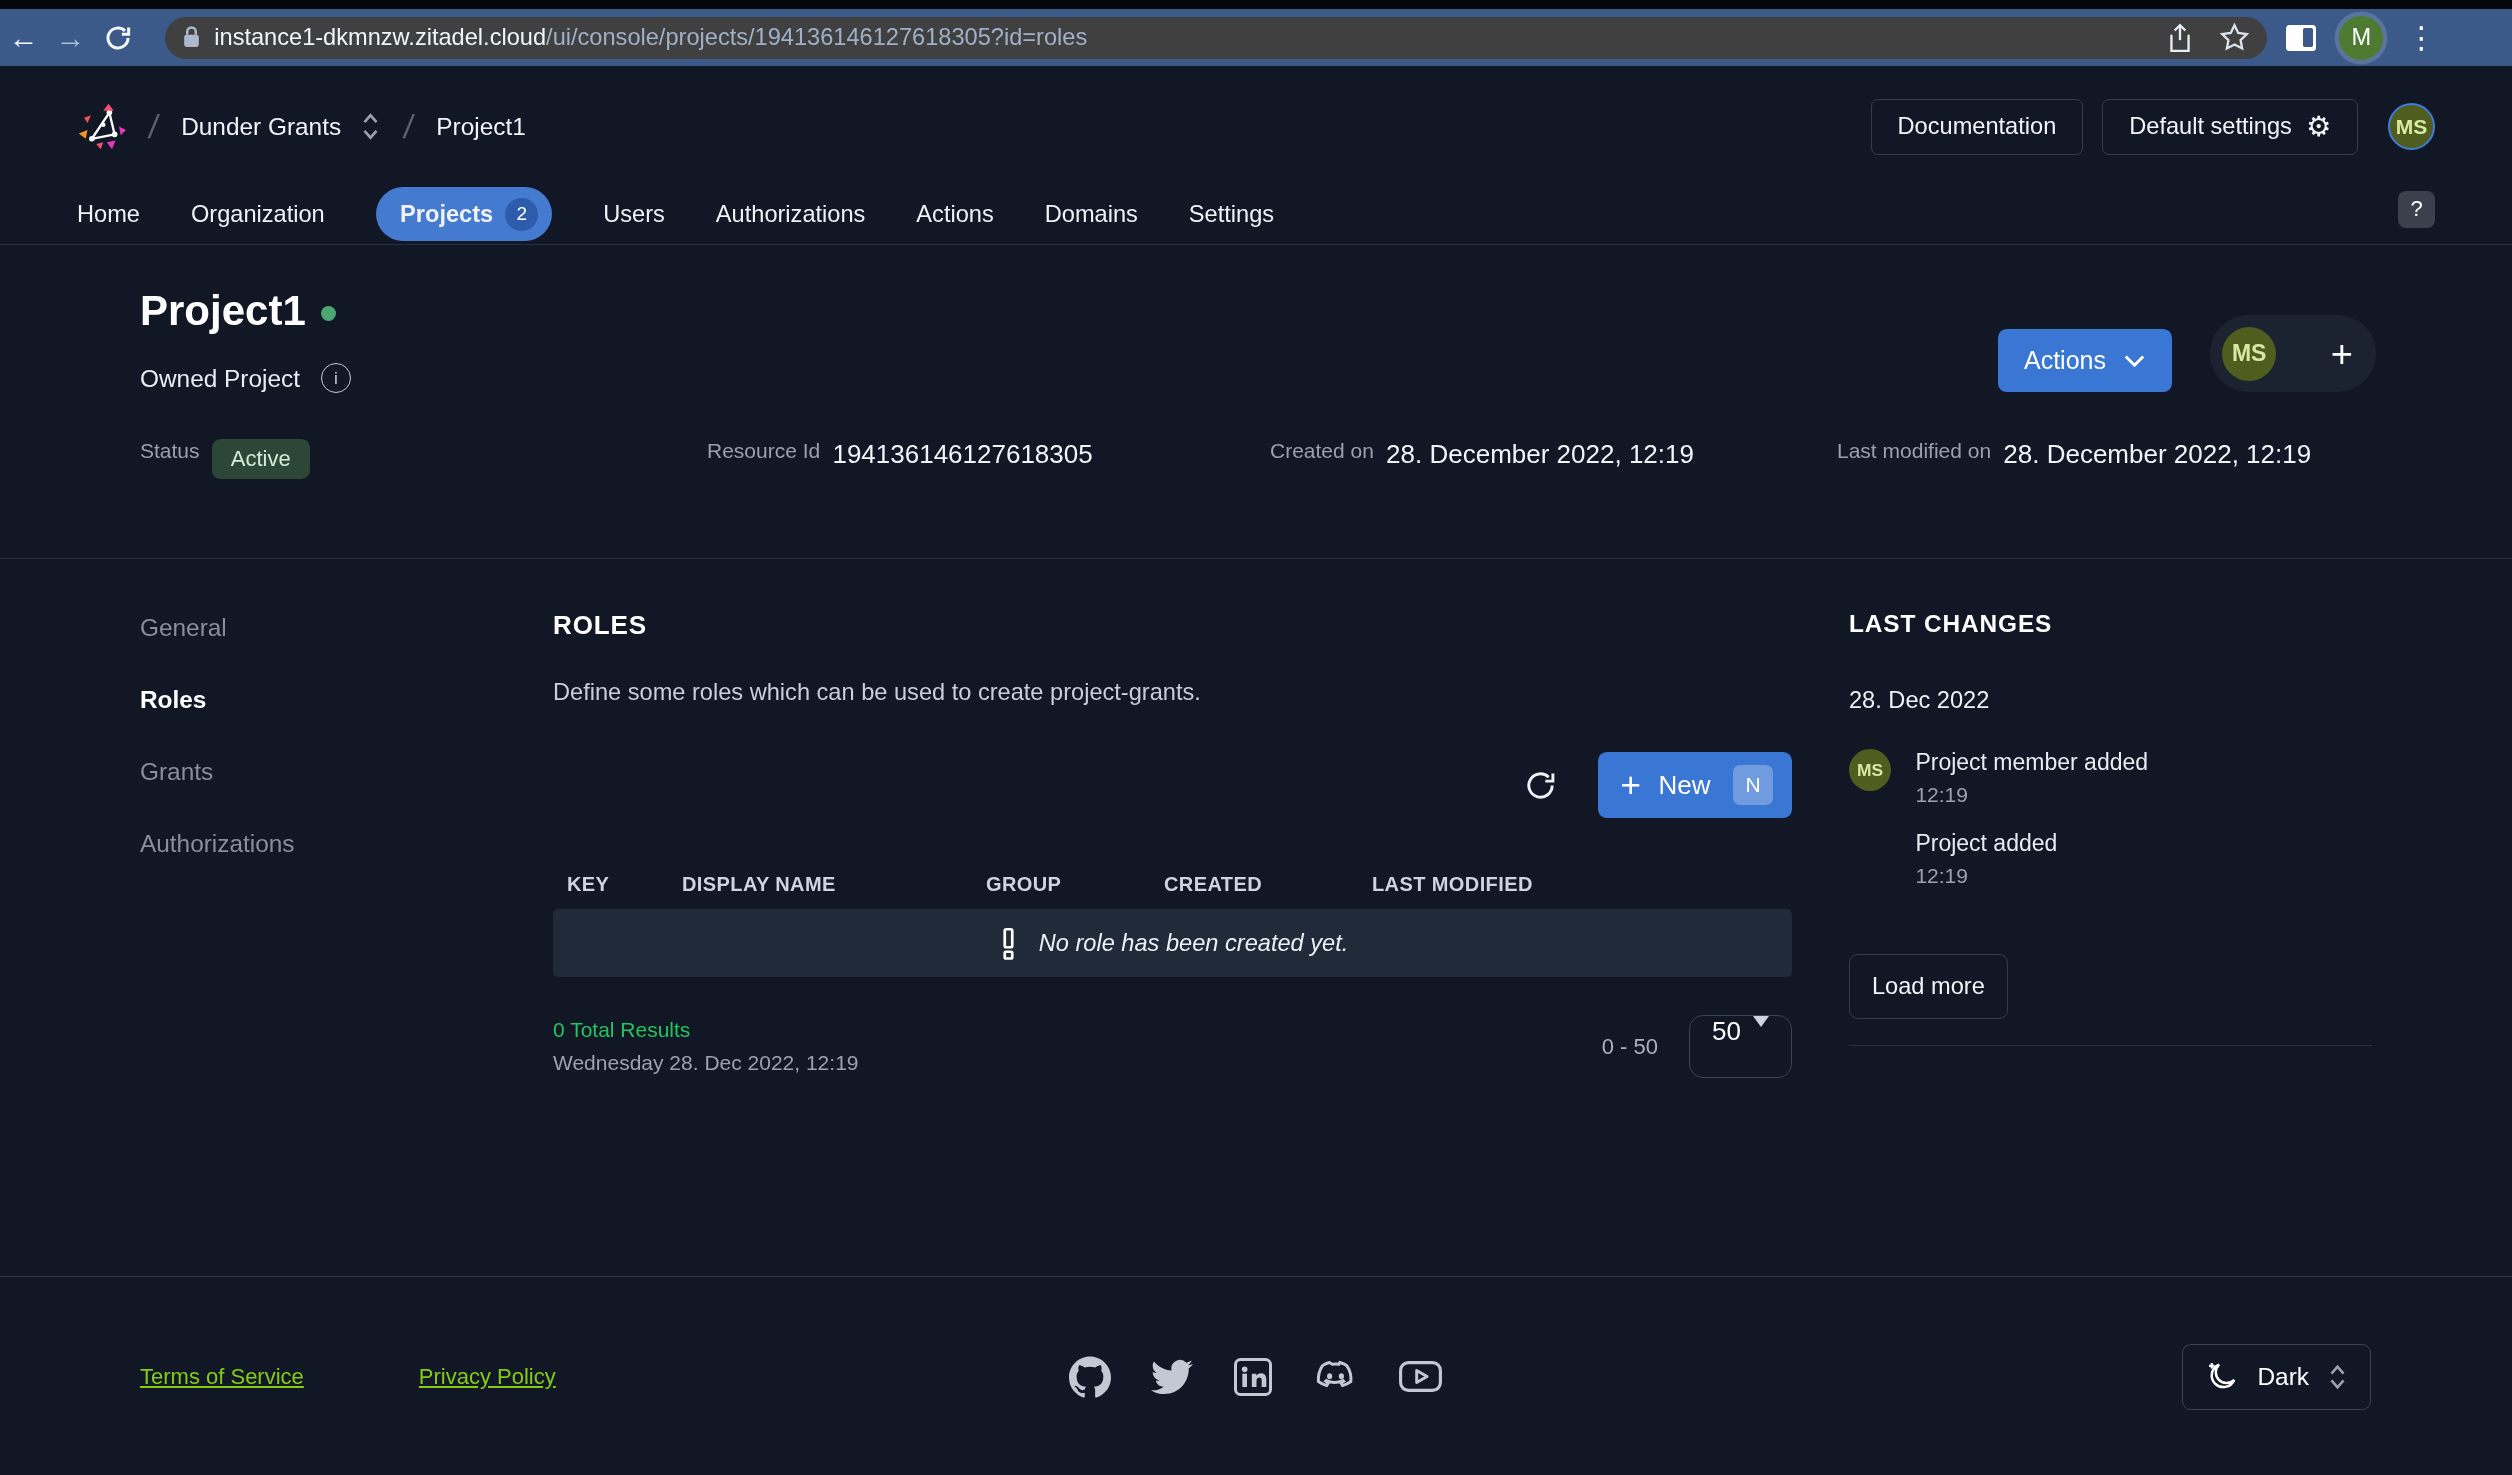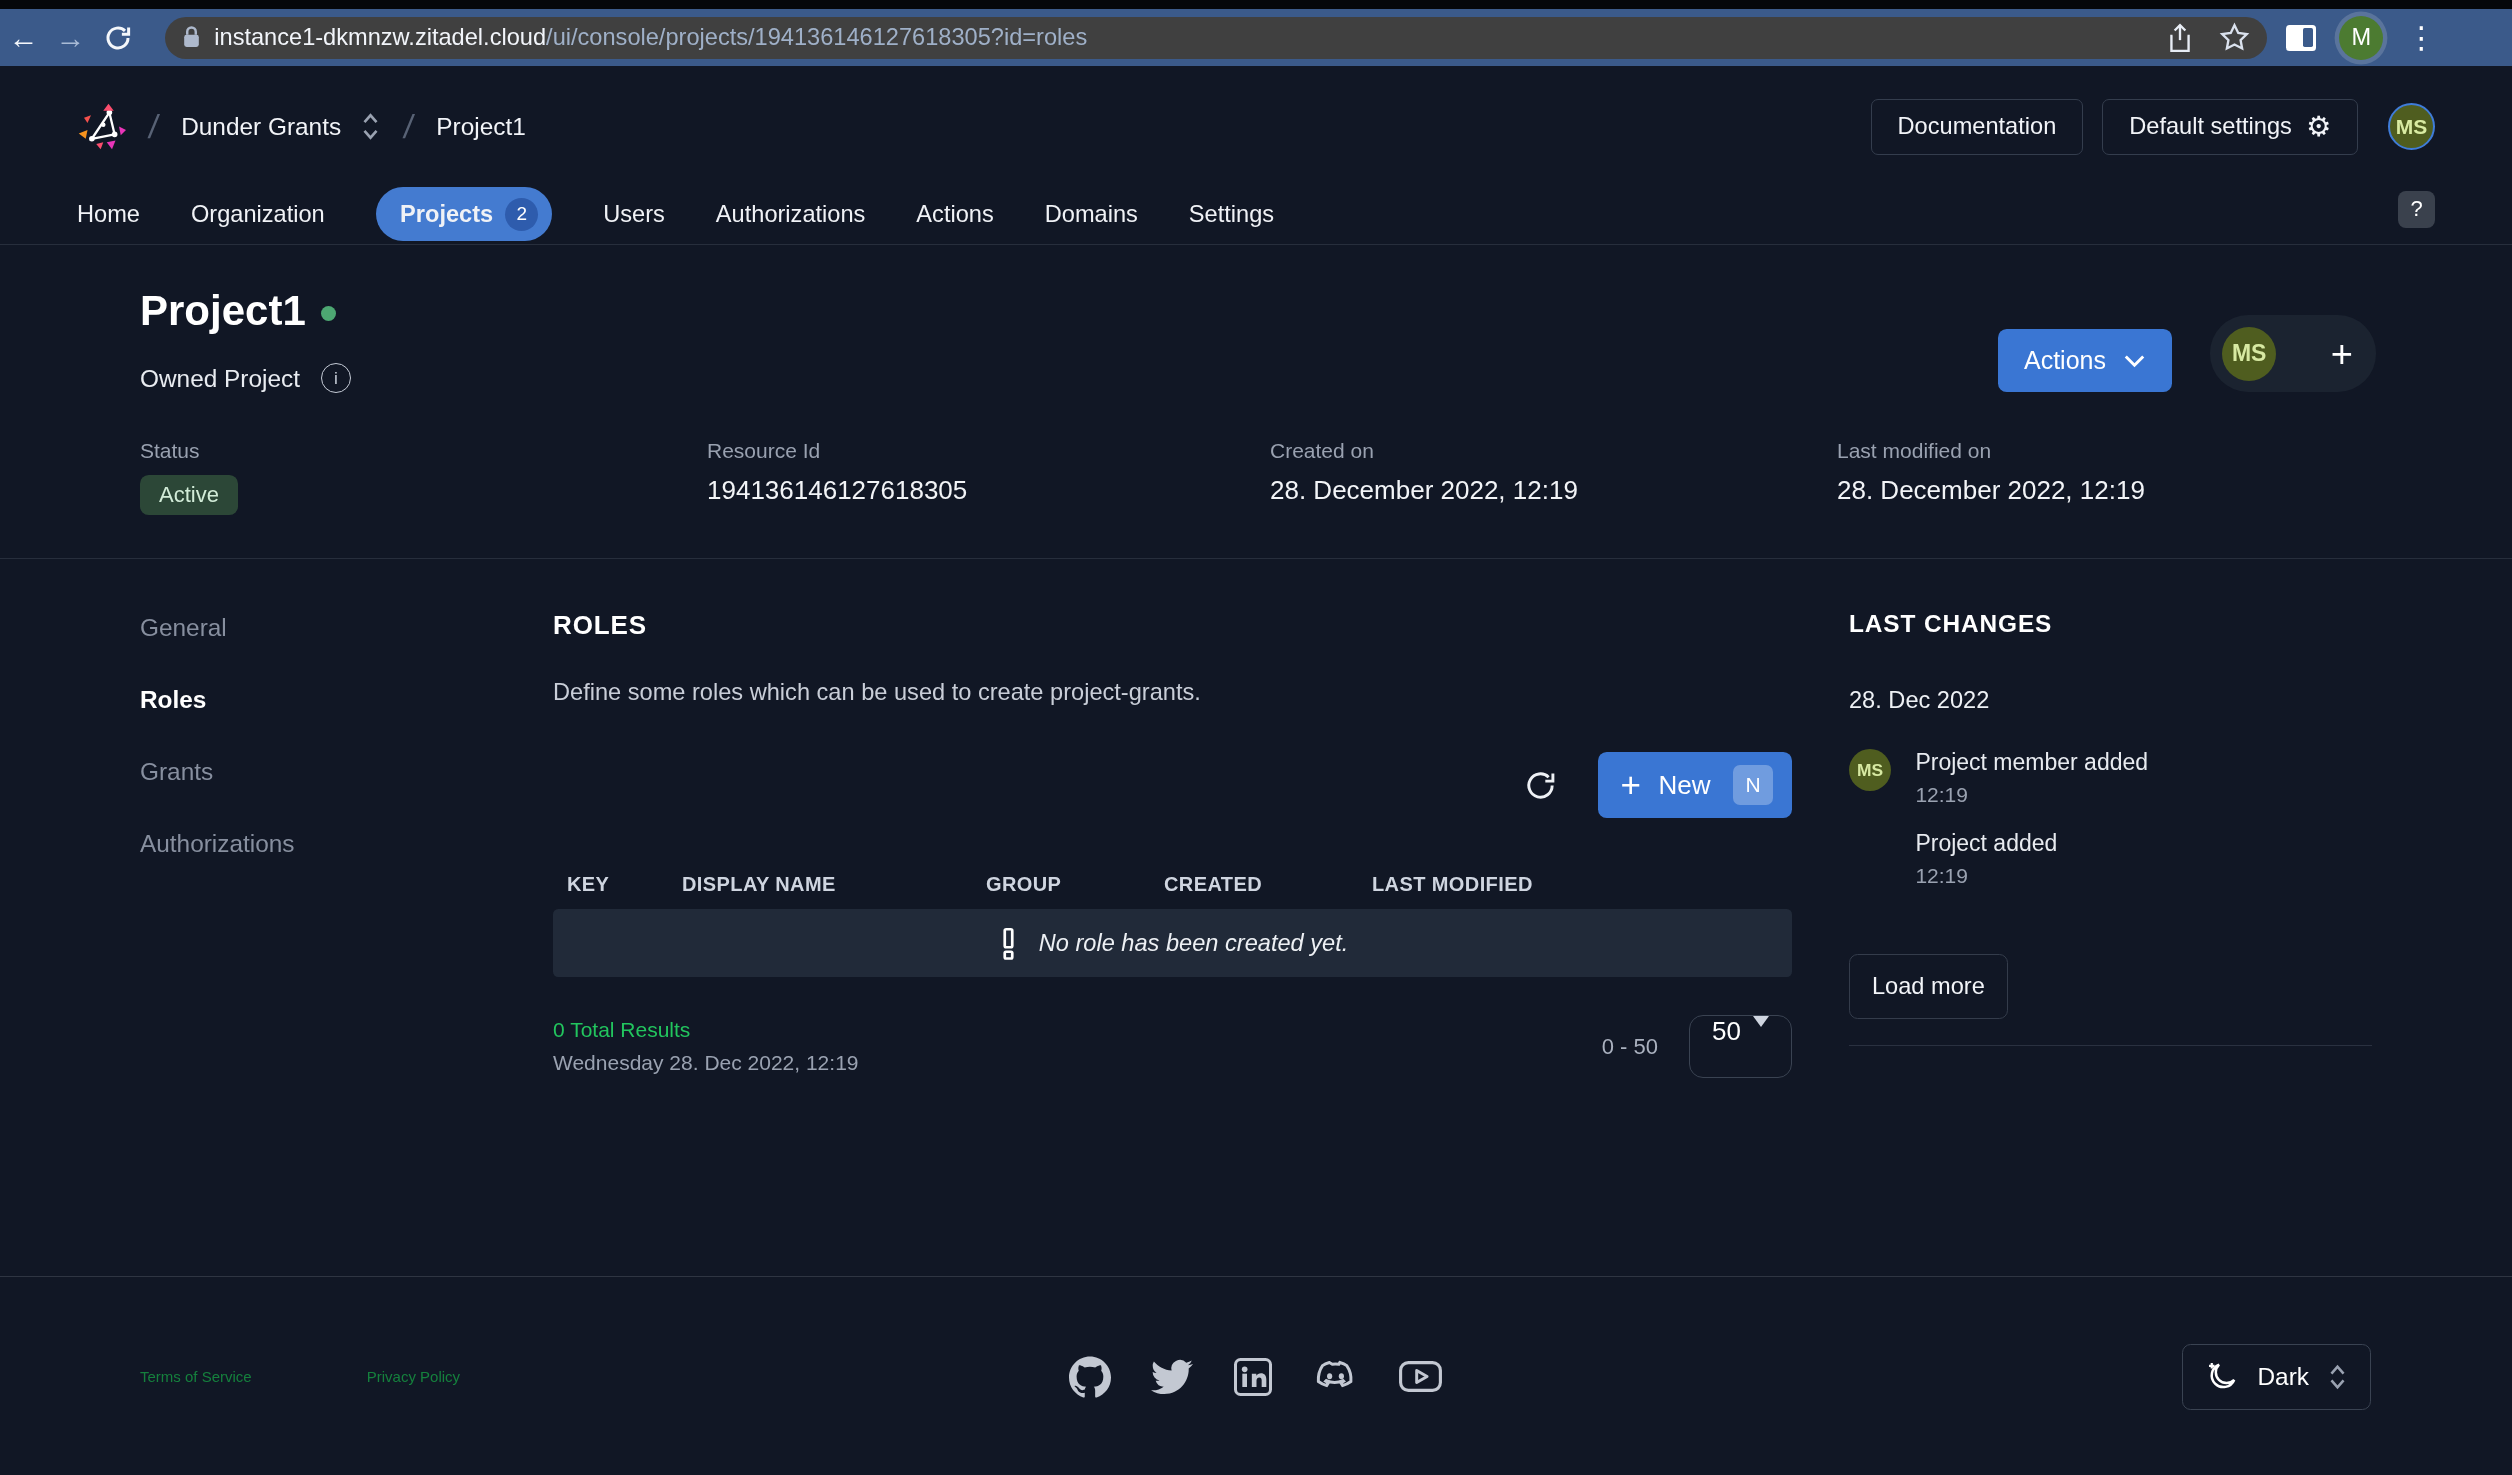--- a/index.html
+++ b/index.html
@@ -91,21 +91,21 @@
   .member-pill {
     position:absolute; left:2210px; top:70px; width:166px; height:77px; border-radius:38px;
     background:#1b2330; display:flex; align-items:center; padding:0 23px 0 12.2px; cursor:pointer;
   }
   .ms-avatar {
     width:54px; height:54px; border-radius:50%; background:#4f5d1f; color:#d7e9a2;
     font-size:23px; font-weight:700; display:flex; align-items:center; justify-content:center;
   }
   .plus-glyph { font-size:38px; font-weight:300; color:#fff; margin-left:auto; line-height:0; }
   .meta-row { position:absolute; left:140px; top:194px; display:flex; }
-  .meta-col { display:flex; flex-direction:column; gap:12.2px; }
+  .meta-col { display:flex; flex-direction:row; gap:12.2px;text-align:right; }
   .meta-label { font-size:21px; color:#99a1b0; }
   .meta-value { font-size:26px; color:#f2f4f7; }
   .m1{width:567px}.m2{width:563px}.m3{width:567px}
   .badge-active {
     align-self:flex-start; background:#2c4737; color:#d2ecd8; font-size:22px;
     padding:7px 19px; border-radius:8.7px;
   }
 
   
   .content { position:relative; height:717px; }
@@ -162,21 +162,21 @@
   .event-time { font-size:21px; color:#9aa2b1; margin-top:7px; }
   .load-more {
     margin-top:66px; height:65px; padding:0 22px; border:0.9px solid #343c4b; border-radius:8.7px;
     background:transparent; color:#f2f4f8; font-size:23.6px; cursor:pointer; font-family:inherit;
   }
   .aside-divider { margin-top:26px; border-top:0.9px solid #2a3140; }
 
   
   .footer { position:absolute; left:0; right:0; bottom:0; height:200px; border-top:1.7px solid #2f3542; }
   .footer-inner { position:relative; height:100%; display:flex; align-items:center; padding:0 140px; }
-  .foot-link { font-size:15px; color:#15803d; cursor:pointer; margin-right:115px; }
+  .foot-link { font-size:22px; color:#84cc16; cursor:pointer; margin-right:115px;text-decoration:underline; }
   .socials { position:absolute; left:50%; transform:translateX(-50%); display:flex; align-items:center; gap:40px; }
   .soc { color:#c3c8d2; cursor:pointer; }
   .theme-toggle {
     position:absolute; right:141px; height:66px; padding:0 23px; border:0.9px solid #3a4352; border-radius:8.7px;
     display:flex; align-items:center; gap:19px; cursor:pointer; background:transparent; color:#fff; font-family:inherit;
   }
   .theme-label { font-size:24.4px; }
 </style>
 </head>
 <body>

